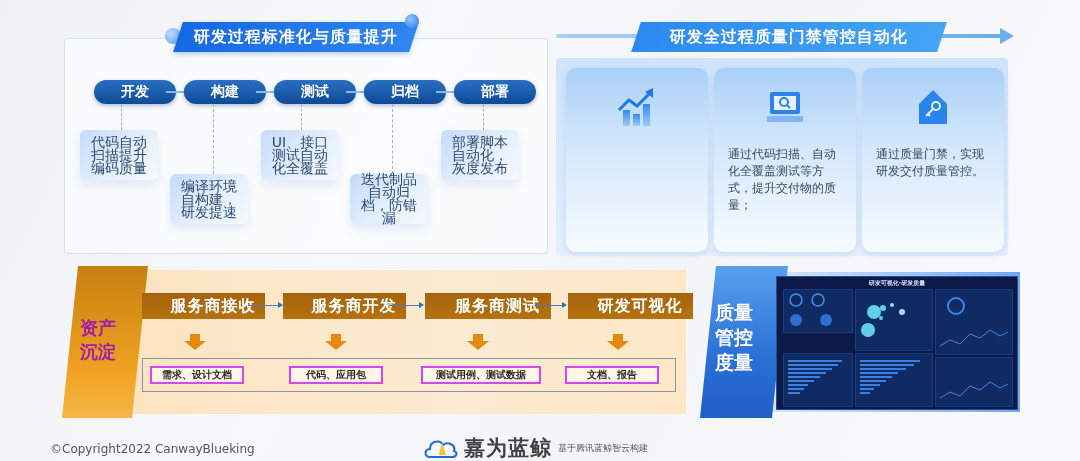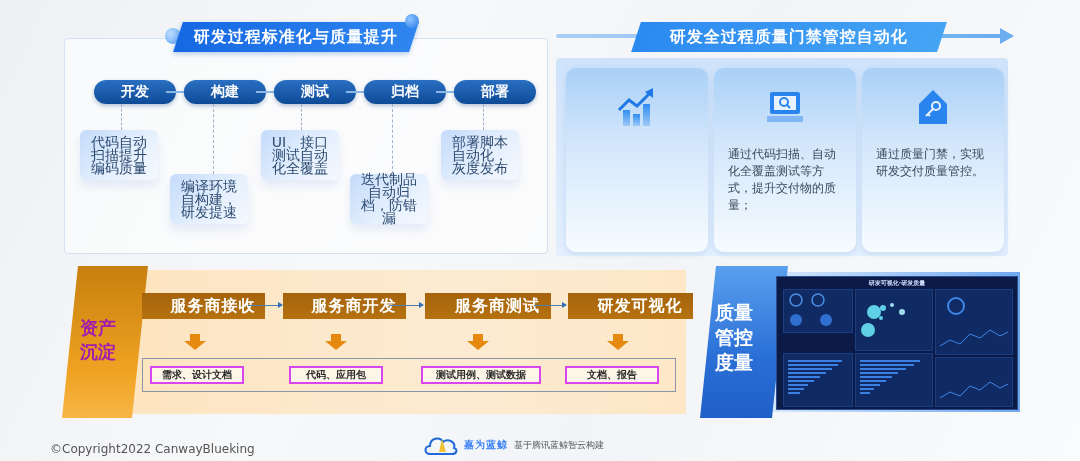--- a/index.html
+++ b/index.html
@@ -95,21 +95,21 @@
   .dashboard {
     position:absolute; left:776px; top:276px; width:240px; height:132px;
     background:#0b1a46; border:1px solid #2a4b8e; overflow:hidden;
   }
   .db-title { position:absolute; left:0; right:0; top:2px; text-align:center; color:#cfe0ff; font-size:6px; font-weight:bold; }
   .db-panel { position:absolute; background:#102a63; border:1px solid #1c3d80; }
 
   
   .copyright { position:absolute; left:50px; top:442px; color:#555; font-size:12px; }
   .brand { position:absolute; left:424px; top:434px; display:flex; align-items:center; gap:6px; }
-  .brand-name { color:#3b82f6; font-weight:bold; font-size:10px; letter-spacing:1px; }
+  .brand-name { color:#404040; font-weight:bold; font-size:21px; letter-spacing:1px; }
   .brand-sub { color:#555; font-size:9px; }
 </style>
 </head>
 <body>
 
 <div class="lt-panel"></div>
 <div class="dot dot-a"></div>
 <div class="ribbon ribbon-left">
     <span>研发过程标准化与质量提升</span>
   </div>

